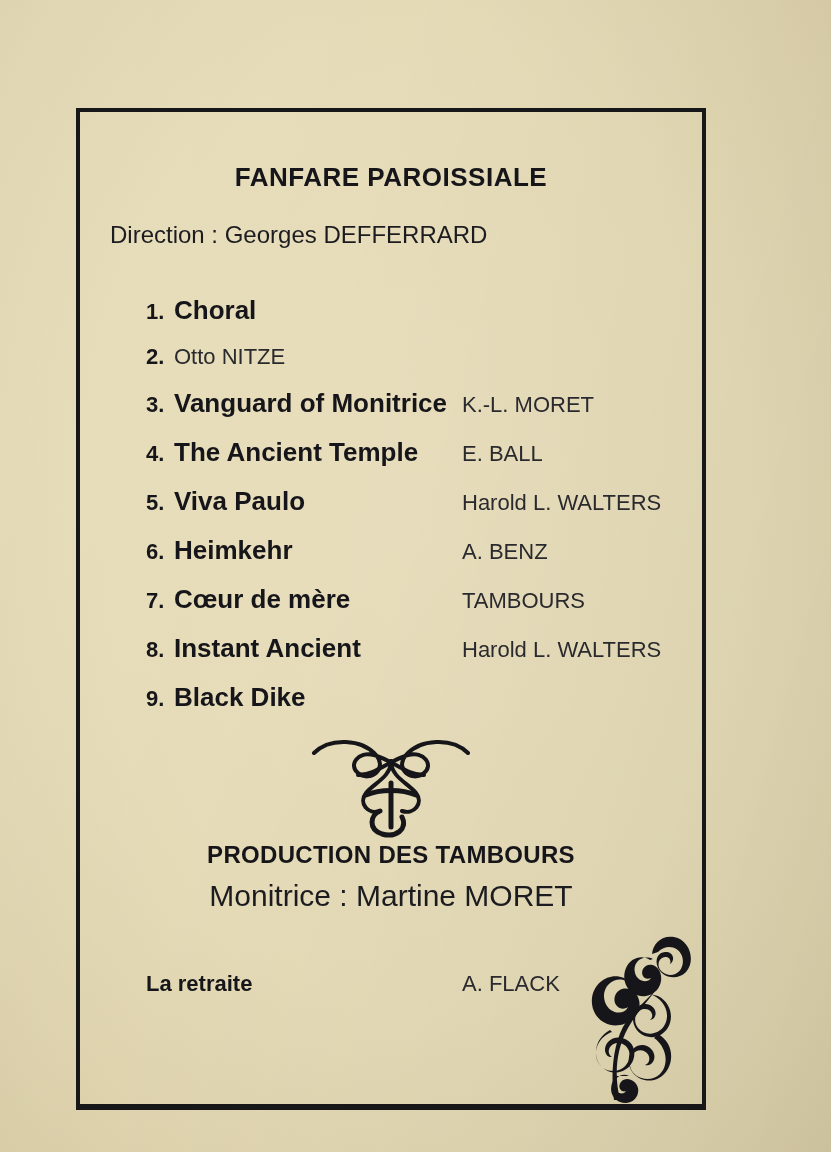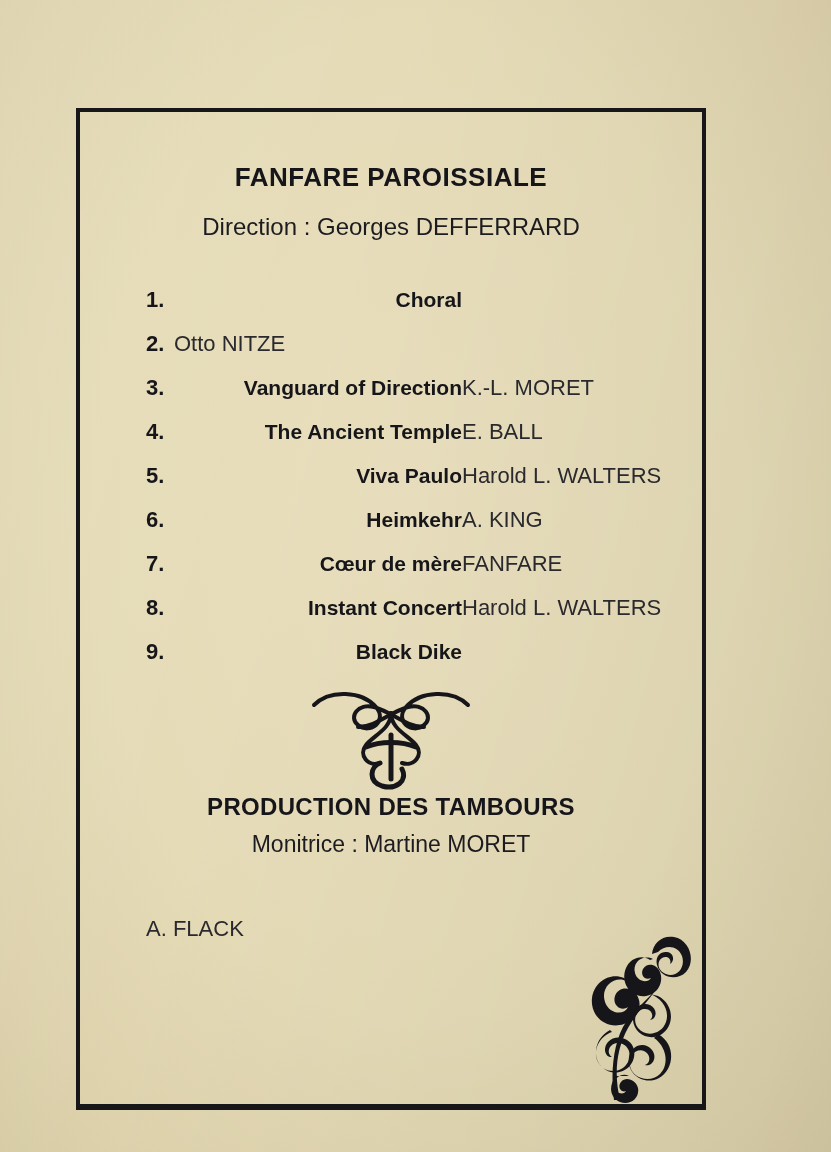--- a/index.html
+++ b/index.html
@@ -59,24 +59,23 @@
 
   .title {
     text-align: center;
     font-weight: bold;
     font-size: 26px;
     letter-spacing: 0.5px;
     color: #16161a;
     margin-top: 24px;
   }
   .subtitle {
-    text-align: center;
     font-size: 24px;
     color: #1c1c20;
-    margin-top: 20px;
+    margin-top: 28px;
   }
 
   .program {
     margin-top: 46px;
     padding-left: 36px;
   }
   .prog-row {
     display: flex;
     align-items: baseline;
     margin-bottom: 18px;
@@ -85,23 +84,22 @@
     width: 28px;
     flex: none;
     font-weight: bold;
     font-size: 22px;
     color: #16161a;
   }
   .prog-piece {
     width: 288px;
     flex: none;
     font-weight: bold;
-    font-size: 21px;
-    color: #16161a;
-    text-align: right;
+    font-size: 26px;
+    color: #16161a;
   }
   .prog-composer {
     font-size: 22px;
     color: #2a2a2e;
     white-space: nowrap;
   }
 
   .ornament {
     margin-top: 12px;
     text-align: center;
@@ -112,21 +110,21 @@
   .section-title {
     text-align: center;
     font-weight: bold;
     font-size: 24px;
     letter-spacing: 0.3px;
     color: #16161a;
     margin-top: 2px;
   }
   .section-sub {
     text-align: center;
-    font-size: 23px;
+    font-size: 30px;
     color: #1c1c20;
     margin-top: 10px;
   }
 
   .final-row {
     display: flex;
     align-items: baseline;
     margin-top: 58px;
     padding-left: 36px;
   }
@@ -168,51 +166,51 @@
           <span class="prog-composer"></span>
         </div>
 
         <div class="prog-row">
           <span class="prog-num">2.</span>
           <span class="prog-composer">Otto NITZE</span>
         </div>
 
         <div class="prog-row">
           <span class="prog-num">3.</span>
-          <span class="prog-piece">Vanguard of Direction</span>
+          <span class="prog-piece">Vanguard of Monitrice</span>
           <span class="prog-composer">K.-L. MORET</span>
         </div>
 
         <div class="prog-row">
           <span class="prog-num">4.</span>
           <span class="prog-piece">The Ancient Temple</span>
           <span class="prog-composer">E. BALL</span>
         </div>
 
         <div class="prog-row">
           <span class="prog-num">5.</span>
           <span class="prog-piece">Viva Paulo</span>
           <span class="prog-composer">Harold L. WALTERS</span>
         </div>
 
         <div class="prog-row">
           <span class="prog-num">6.</span>
           <span class="prog-piece">Heimkehr</span>
-          <span class="prog-composer">A. KING</span>
+          <span class="prog-composer">A. BENZ</span>
         </div>
 
         <div class="prog-row">
           <span class="prog-num">7.</span>
           <span class="prog-piece">Cœur de mère</span>
-          <span class="prog-composer">FANFARE</span>
+          <span class="prog-composer">TAMBOURS</span>
         </div>
 
         <div class="prog-row">
           <span class="prog-num">8.</span>
-          <span class="prog-piece">Instant Concert</span>
+          <span class="prog-piece">Instant Ancient</span>
           <span class="prog-composer">Harold L. WALTERS</span>
         </div>
 
         <div class="prog-row">
           <span class="prog-num">9.</span>
           <span class="prog-piece">Black Dike</span>
         </div>
 
       </div>
 
@@ -227,20 +225,21 @@
             <path d="M95 52 L95 96" stroke-width="5"></path>
             <path d="M70 64 C 84 58, 106 58, 120 64" stroke-width="5"></path>
           </g>
         </svg>
       </div>
 
       <div class="section-title">PRODUCTION DES TAMBOURS</div>
       <div class="section-sub">Monitrice : Martine MORET</div>
 
       <div class="final-row">
+        <span class="final-piece">La retraite</span>
         <span class="final-composer">A. FLACK</span>
       </div>
 
       <div class="corner-flourish">
         <svg width="140" height="180" viewBox="0 0 140 180" xmlns="http://www.w3.org/2000/svg">
           <g fill="#16161a">
             <path d="M66 176 C 60 150, 62 126, 74 104 C 84 86, 96 76, 104 62 C 96 74, 82 84, 72 98 C 60 116, 56 146, 60 176 Z"></path>
             <path d="M104 28 C 112 20, 124 22, 128 32 C 132 44, 122 54, 112 50 C 104 47, 102 38, 108 34 C 113 31, 118 35, 116 40 C 121 37, 120 29, 113 28 C 106 27, 101 33, 103 41 C 106 53, 122 58, 132 48 C 142 37, 136 16, 120 13 C 108 11, 99 19, 98 30 Z"></path>
             <path d="M96 36 C 88 30, 76 34, 72 44 C 66 58, 76 74, 92 72 C 104 70, 110 58, 106 48 C 103 40, 93 38, 89 45 C 86 51, 91 57, 97 54 C 93 60, 83 57, 81 49 C 78 38, 89 30, 99 35 Z"></path>
             <path d="M70 54 C 56 48, 40 58, 38 74 C 36 92, 52 106, 70 100 C 84 95, 90 80, 82 70 C 76 62, 64 63, 61 72 C 58 81, 67 88, 74 83 C 70 92, 55 90, 51 78 C 46 63, 60 51, 73 57 Z"></path>

